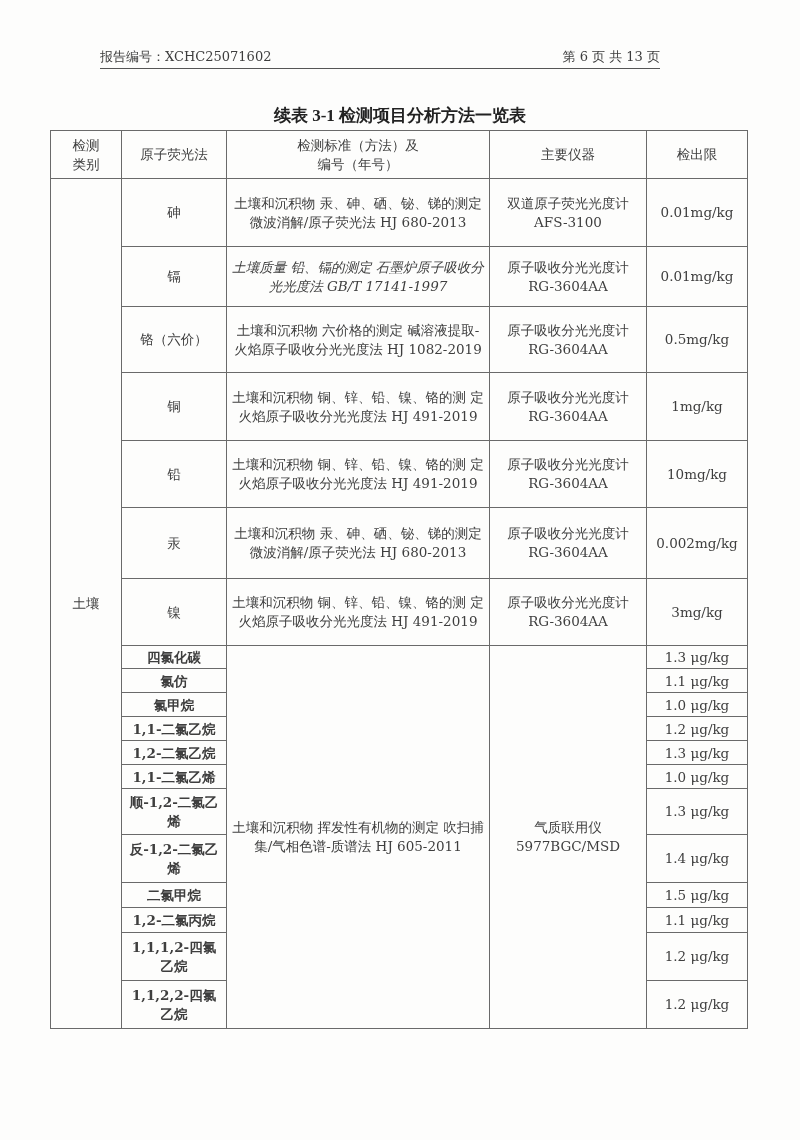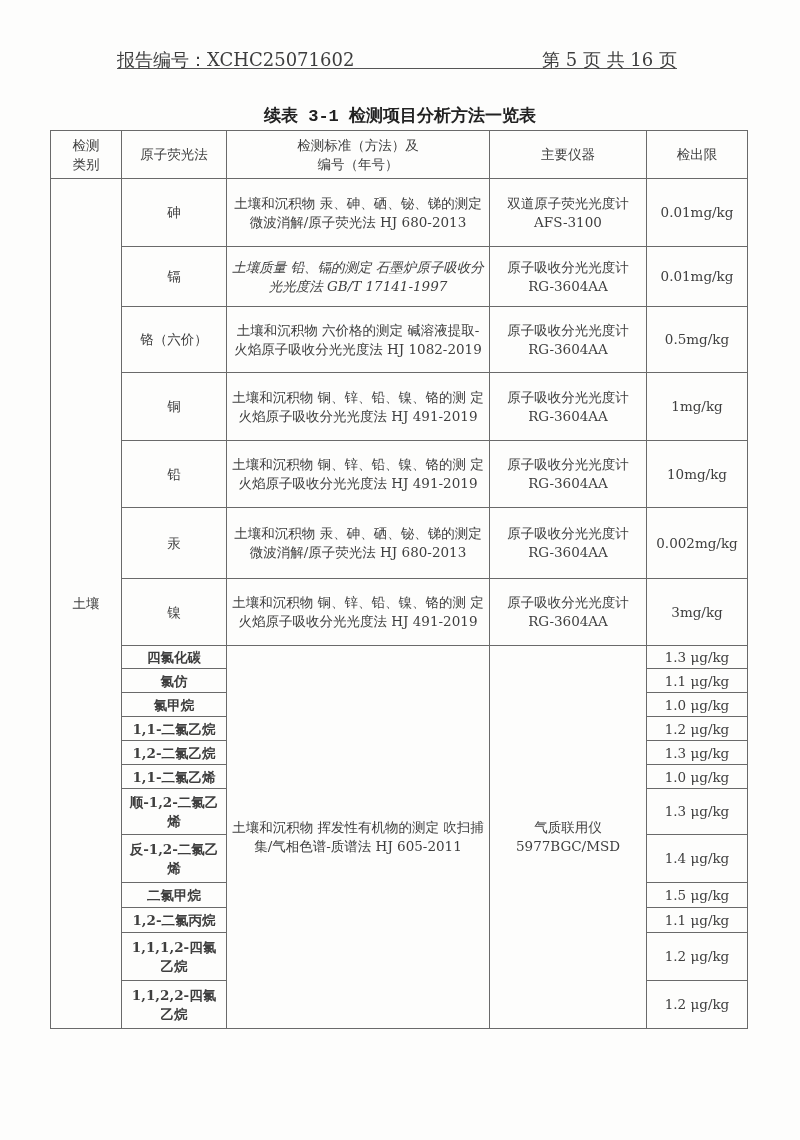--- a/index.html
+++ b/index.html
@@ -2,29 +2,29 @@
 <html><head>
 <meta charset="utf-8">
 <style>
   html, body { margin: 0; padding: 0; }
   body {
     width: 800px; height: 1140px; background: #fdfdfc; position: relative;
     font-family: "DejaVu Serif", "Liberation Serif", serif; color: #3a3a3a;
     overflow: hidden;
   }
   .header {
-    position: absolute; left: 117px; top: 44px; width: 560px; height: 24px;
+    position: absolute; left: 100px; top: 44px; width: 560px; height: 24px;
     border-bottom: 1px solid #555;
-    font-size: 18px; color: #3d3d3d;
+    font-size: 13px; color: #3d3d3d;
   }
   .header .left { position: absolute; left: 0; top: 4px; }
   .header .right { position: absolute; right: 0; top: 4px; }
   .title {
     position: absolute; left: 0; width: 800px; top: 104px; text-align: center;
-    font-family: Liberation Mono, monospace;
+    font-family: Liberation Serif, serif;
     font-weight: bold; font-size: 17px; color: #222;
   }
   table {
     position: absolute; left: 50px; top: 130px; width: 697px;
     border-collapse: collapse; table-layout: fixed;
     font-size: 13.5px; color: #3e3e3e;
   }
   td, th {
     border: 1px solid #6a6a6a; text-align: center; vertical-align: middle;
     padding: 0 4px; line-height: 19px; font-weight: normal;
@@ -32,21 +32,21 @@
   th { height: 47px; }
   .metal td { height: 66px; }
   .voc-name { font-size: 13.5px; line-height: 19px; font-weight: bold; }
   .lim { white-space: nowrap; }
 </style>
 </head>
 <body>
 
 <div class="header">
   <span class="left">报告编号：XCHC25071602</span>
-  <span class="right">第 5 页 共 16 页</span>
+  <span class="right">第 6 页 共 13 页</span>
 </div>
 
 <div class="title">续表 3-1  检测项目分析方法一览表</div>
 
 <table>
   <colgroup>
     <col style="width:71px">
       <col style="width:105px">
       <col style="width:263px">
       <col style="width:157px">

